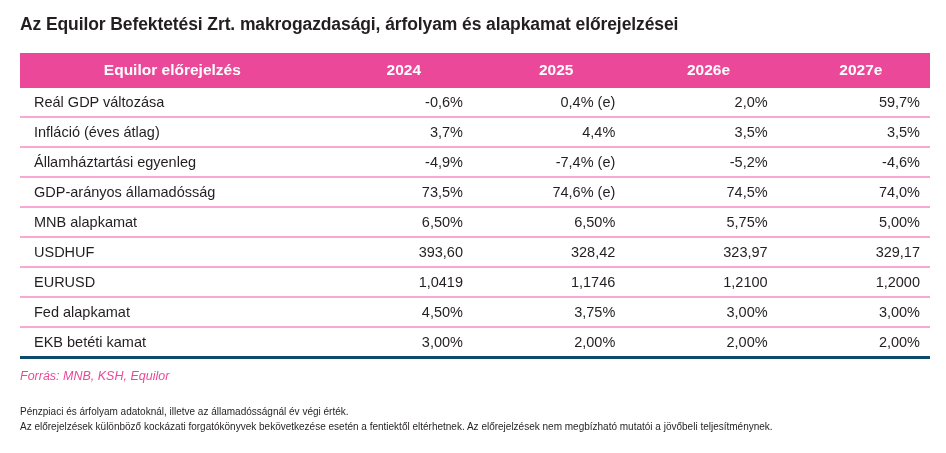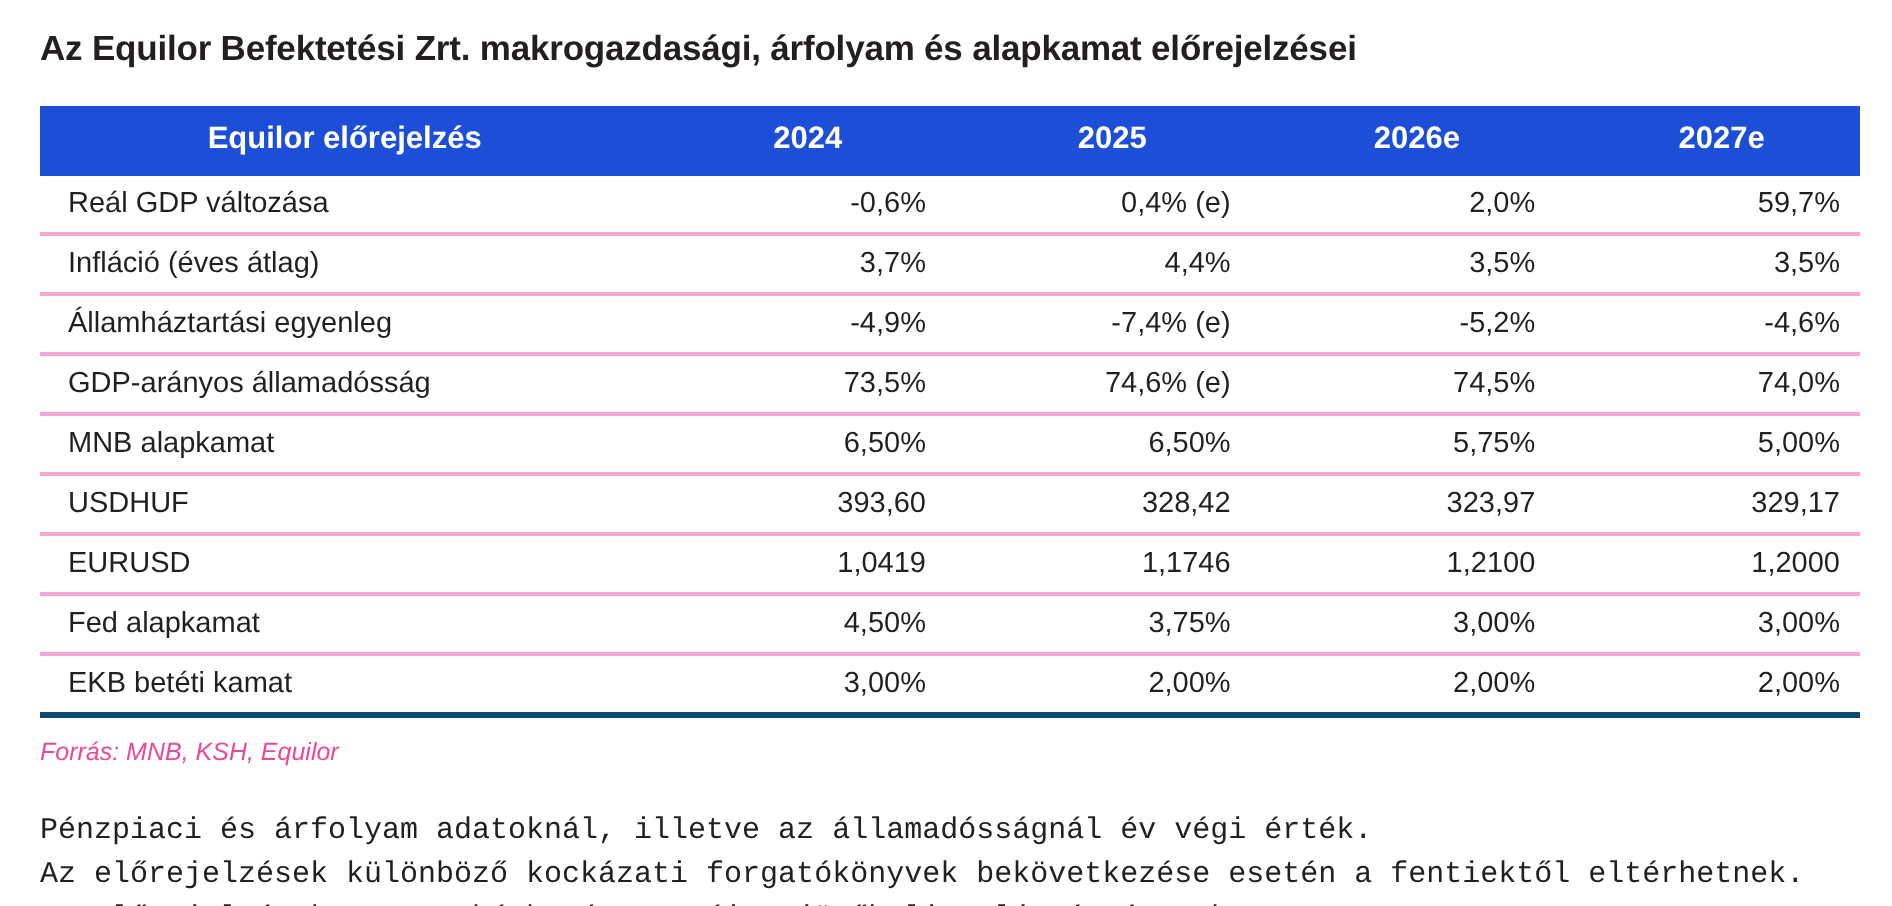--- a/index.html
+++ b/index.html
@@ -28,21 +28,21 @@
     letter-spacing: -0.1px;
     margin: 0 0 18px 2px;
   }
   table.fc {
     border-collapse: collapse;
     width: 910px;
     margin-left: 2px;
     table-layout: fixed;
   }
   table.fc th {
-    background: #1d4ed8;
+    background: #ec4899;
     color: #ffffff;
     font-size: 15.5px;
     font-weight: bold;
     padding: 8px 10px 9px 24px;
     text-align: center;
     border: none;
     margin-left: 28px;
   }
   table.fc th.first {
     text-align: center;
@@ -68,24 +68,23 @@
   .notes {
     margin: 10px 0 0 2px;
   }
   .source {
     font-size: 12.5px;
     font-style: italic;
     color: #ec4899;
     margin-bottom: 22px;
   }
   .note-line {
-    font-size: 15px;
+    font-size: 10px;
     color: #231f20;
     line-height: 1.45;
-    font-family: Liberation Mono, monospace;
   }
 </style>
 </head>
 <body>
 
 <div class="page">
 
   <div class="title">Az Equilor Befektetési Zrt. makrogazdasági, árfolyam és alapkamat előrejelzései</div>
 
   <table class="fc">

